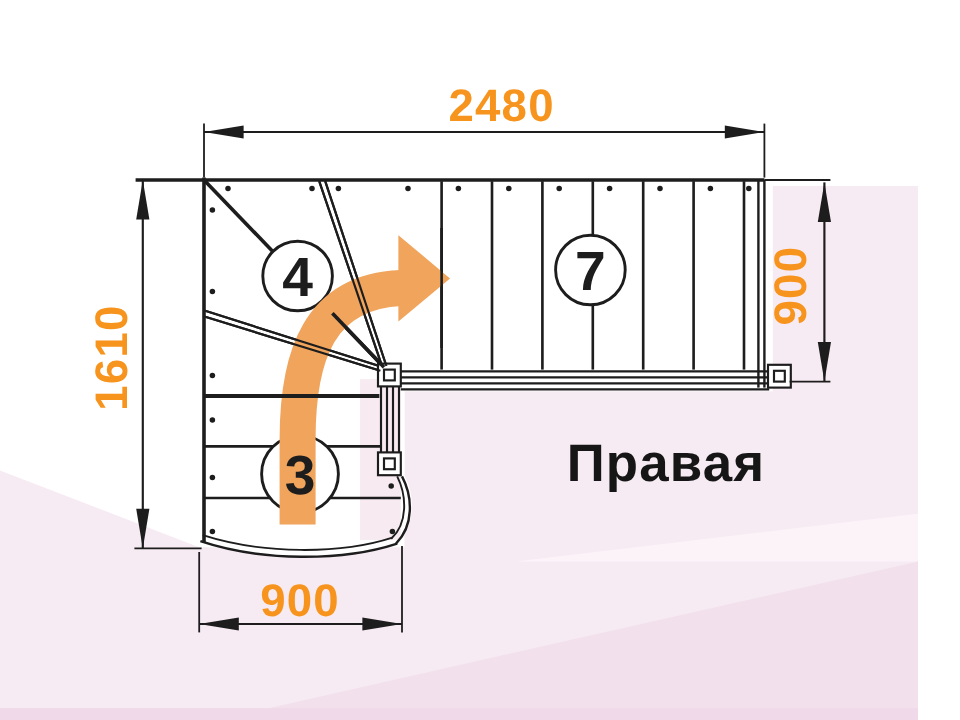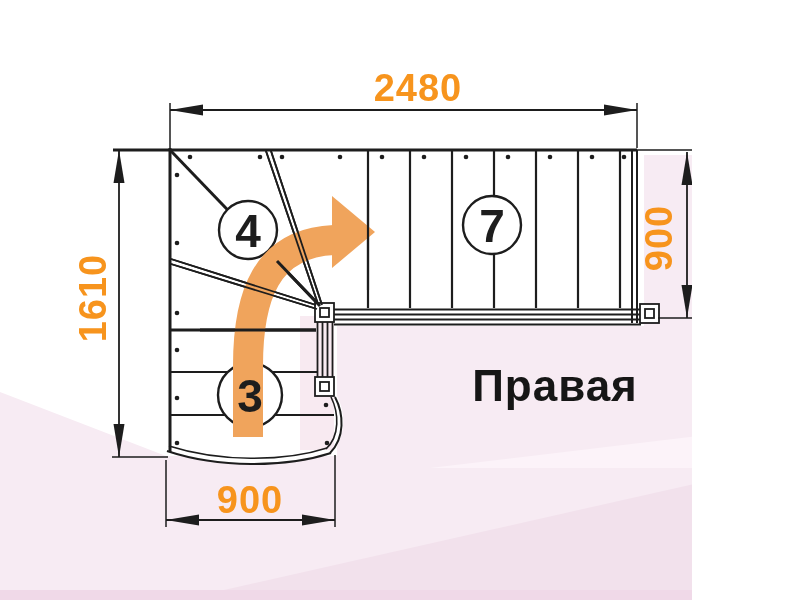--- a/index.html
+++ b/index.html
@@ -1,17 +1,17 @@
 <!DOCTYPE html>
 <html><head>
 <meta charset="utf-8">
 <style>
   html,body{margin:0;padding:0;background:#ffffff;}
   .canvas{
-    width:692px;height:600px;position:relative;overflow:hidden;
+    width:765px;height:600px;position:relative;overflow:hidden;
     font-family:"Liberation Sans", sans-serif;
   }
   svg{display:block;}
   text{font-family:"Liberation Sans", sans-serif;font-weight:bold;}
   .dim-text{font-size:38px;letter-spacing:1px;}
   .circle-num{font-size:46px;}
   .big-label{font-size:44px;letter-spacing:1px;}
 </style>
 </head>
 <body>

